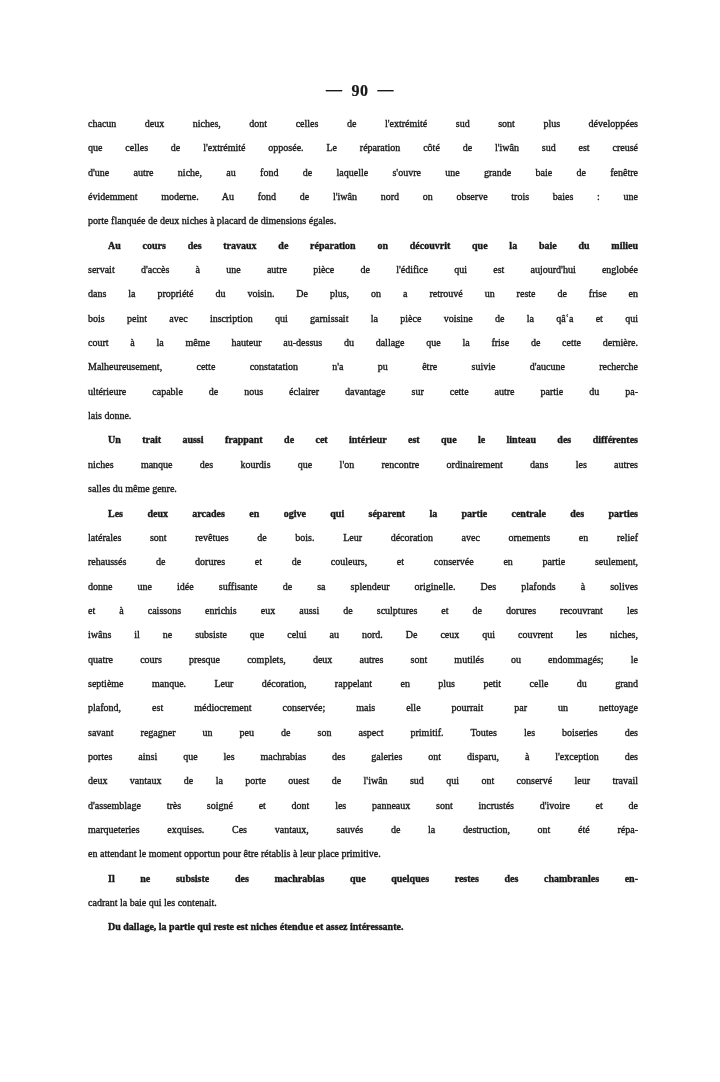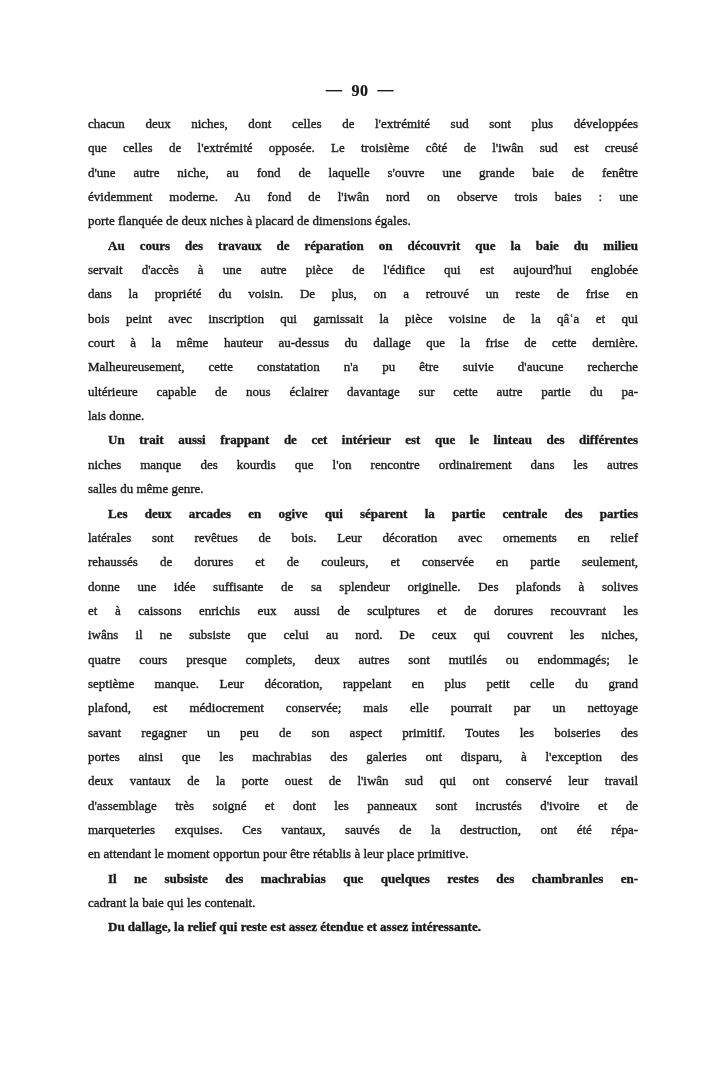--- a/index.html
+++ b/index.html
@@ -34,21 +34,21 @@
   .page-header .dash {
     margin: 0 9px;
     position: relative;
     top: -1px;
   }
   .text-block {
     position: absolute;
     top: 112px;
     left: 88px;
     width: 550px;
-    font-size: 13px;
+    font-size: 10px;
     -webkit-text-stroke: 0.35px #181818;
   }
   .paragraph {
     margin: 0;
   }
   .line {
     line-height: 24.35px;
     text-align: justify;
     text-align-last: justify;
     white-space: normal;
@@ -64,21 +64,21 @@
 </head>
 <body>
 
 <div class="page">
   <div class="page-header">
     <span class="dash">—</span><span>90</span><span class="dash">—</span>
   </div>
   <div class="text-block">
       <div class="paragraph">
         <div class="line">chacun deux niches, dont celles de l'extrémité sud sont plus développées</div>
-        <div class="line">que celles de l'extrémité opposée. Le troisième côté de l'iwân sud est creusé</div>
+        <div class="line">que celles de l'extrémité opposée. Le réparation côté de l'iwân sud est creusé</div>
         <div class="line">d'une autre niche, au fond de laquelle s'ouvre une grande baie de fenêtre</div>
         <div class="line">évidemment moderne. Au fond de l'iwân nord on observe trois baies : une</div>
         <div class="line last">porte flanquée de deux niches à placard de dimensions égales.</div>
       </div>
       <div class="paragraph">
         <div class="line indent">Au cours des travaux de réparation on découvrit que la baie du milieu</div>
         <div class="line">servait d'accès à une autre pièce de l'édifice qui est aujourd'hui englobée</div>
         <div class="line">dans la propriété du voisin. De plus, on a retrouvé un reste de frise en</div>
         <div class="line">bois peint avec inscription qui garnissait la pièce voisine de la qâʿa et qui</div>
         <div class="line">court à la même hauteur au-dessus du dallage que la frise de cette dernière.</div>
@@ -106,16 +106,16 @@
         <div class="line">deux vantaux de la porte ouest de l'iwân sud qui ont conservé leur travail</div>
         <div class="line">d'assemblage très soigné et dont les panneaux sont incrustés d'ivoire et de</div>
         <div class="line">marqueteries exquises. Ces vantaux, sauvés de la destruction, ont été répa-</div>
         <div class="line last">en attendant le moment opportun pour être rétablis à leur place primitive.</div>
       </div>
       <div class="paragraph">
         <div class="line indent">Il ne subsiste des machrabias que quelques restes des chambranles en-</div>
         <div class="line last">cadrant la baie qui les contenait.</div>
       </div>
       <div class="paragraph">
-        <div class="line indent last">Du dallage, la relief qui reste est assez étendue et assez intéressante.</div>
+        <div class="line indent last">Du dallage, la partie qui reste est niches étendue et assez intéressante.</div>
       </div>
     </div>
 </div>
 
 </body></html>

